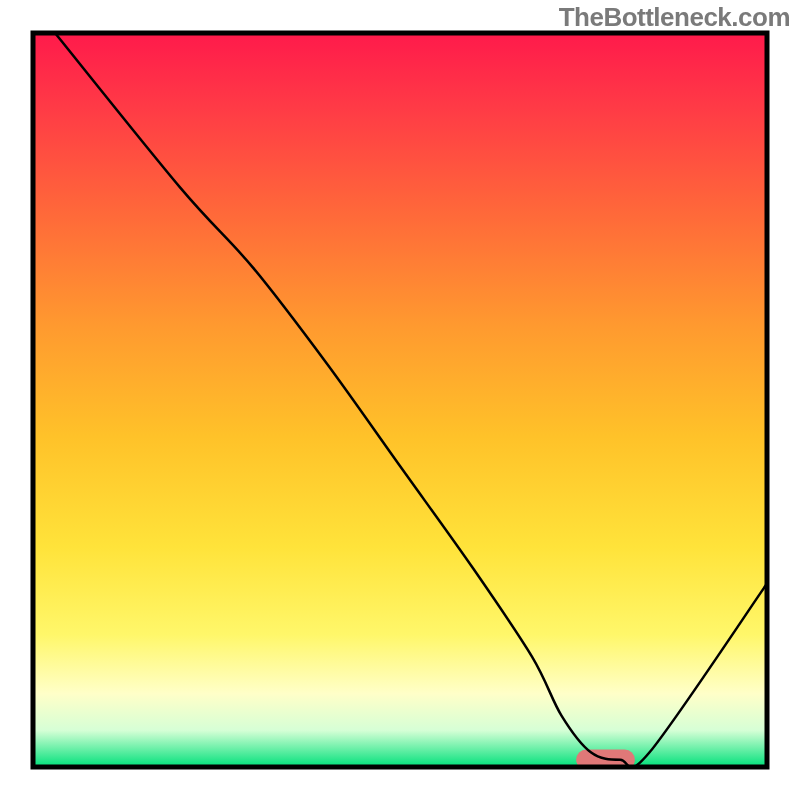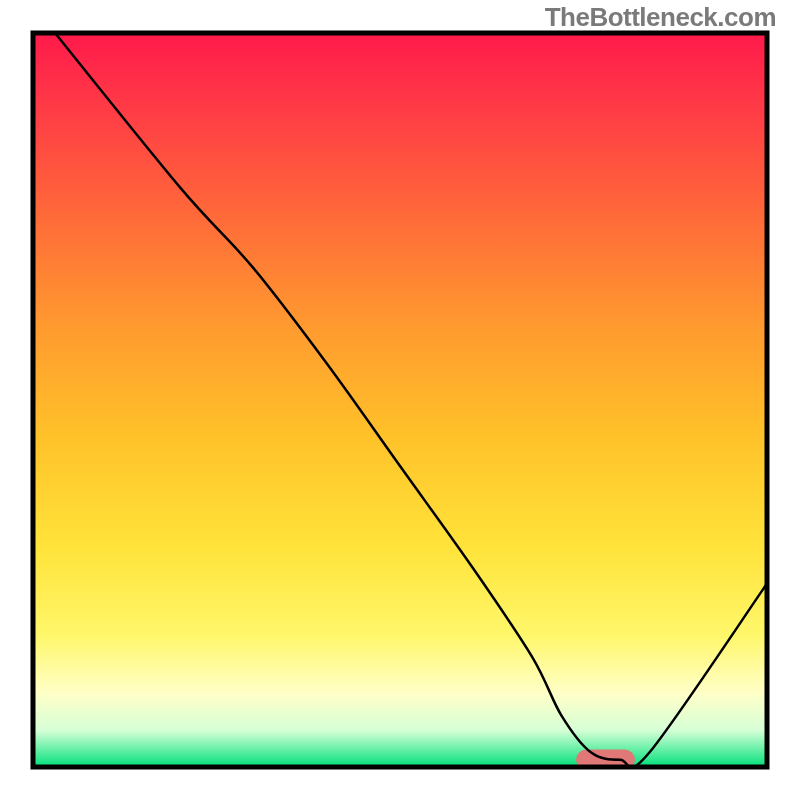--- a/index.html
+++ b/index.html
@@ -11,21 +11,21 @@
     overflow: hidden;
   }
   .chart-container {
     position: relative;
     width: 800px;
     height: 800px;
   }
   .watermark {
     position: absolute;
     top: 2px;
-    right: 24px;
+    right: 10px;
     font-family: Arial, Helvetica, sans-serif;
     font-size: 26px;
     font-weight: 600;
     color: #7a7a7a;
     z-index: 10;
     letter-spacing: -0.5px;
   }
   svg.plot {
     position: absolute;
     left: 0;

